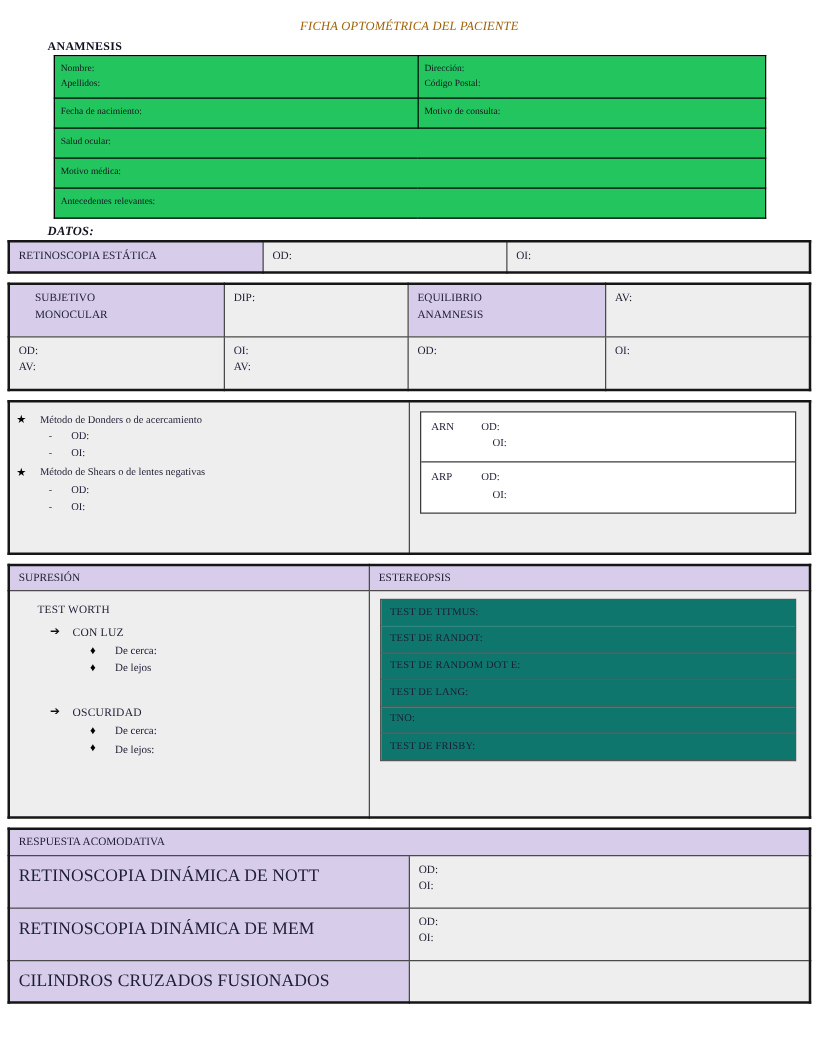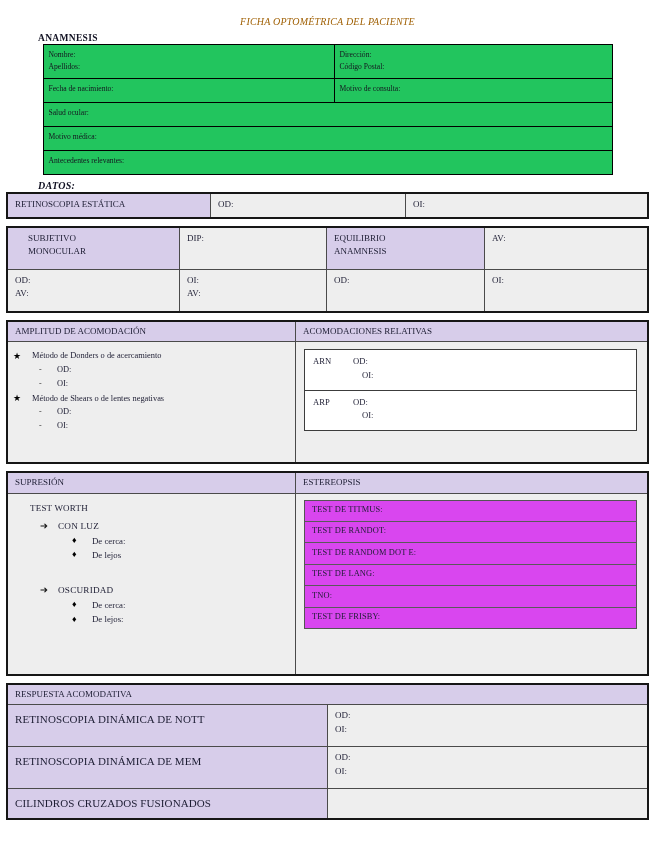--- a/index.html
+++ b/index.html
@@ -193,31 +193,31 @@
   .gap-block { height: 19px; }
 
   
   .stereo-box {
     border: 1.5px solid #555;
     background: #ffffff;
     margin: 4px 6px 4px 4px;
   }
   .stereo-row {
     border-bottom: 1px solid #5a5a5a;
-    background: #d946ef;
+    background: #0f766e;
     padding: 4.5px 7px 5px 7px;
     font-size: 8.4px;
     line-height: 1.3;
     letter-spacing: 0.15px;
   }
   .stereo-row:last-child { border-bottom: none; }
 
   
   .block td.label-cell {
-    font-size: 11px;
+    font-size: 14px;
     letter-spacing: 0.1px;
     padding-top: 6px;
   }
   .block td.value-cell {
     font-size: 9px;
     line-height: 1.55;
   }
 </style>
 </head>
 <body>
@@ -302,24 +302,20 @@
         <div>AV:</div>
       </td>
       <td>OD:</td>
       <td>OI:</td>
     </tr>
   </tbody>
     </table>
 
   <table class="block">
     <tbody>
-        <tr>
-      <td class="purple tight" style="width:273px;">AMPLITUD DE ACOMODACIÓN</td>
-      <td class="purple tight">ACOMODACIONES RELATIVAS</td>
-    </tr>
     <tr>
 
       <td style="height:108px;padding:6px 5px 6px 5px;">
         <ul class="list-reset">
           <li class="star-item">
             <span class="glyph">★</span>
             <span>Método de Donders o de acercamiento</span>
           </li>
           <li class="dash-item">
             <span class="glyph">-</span>

